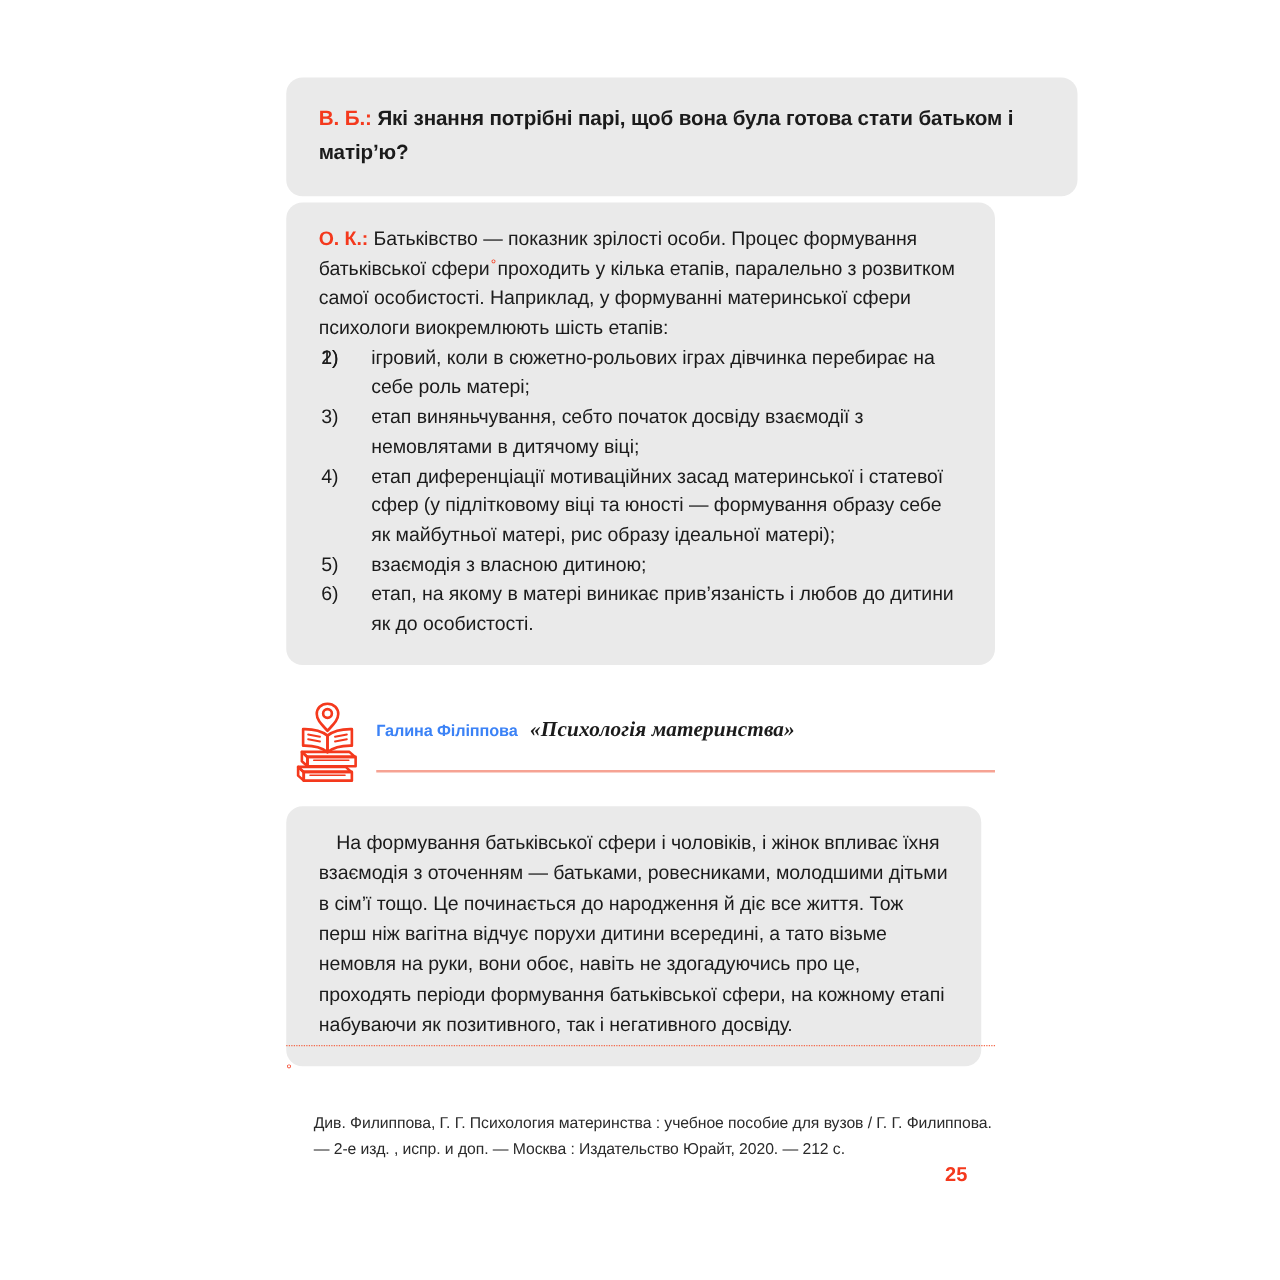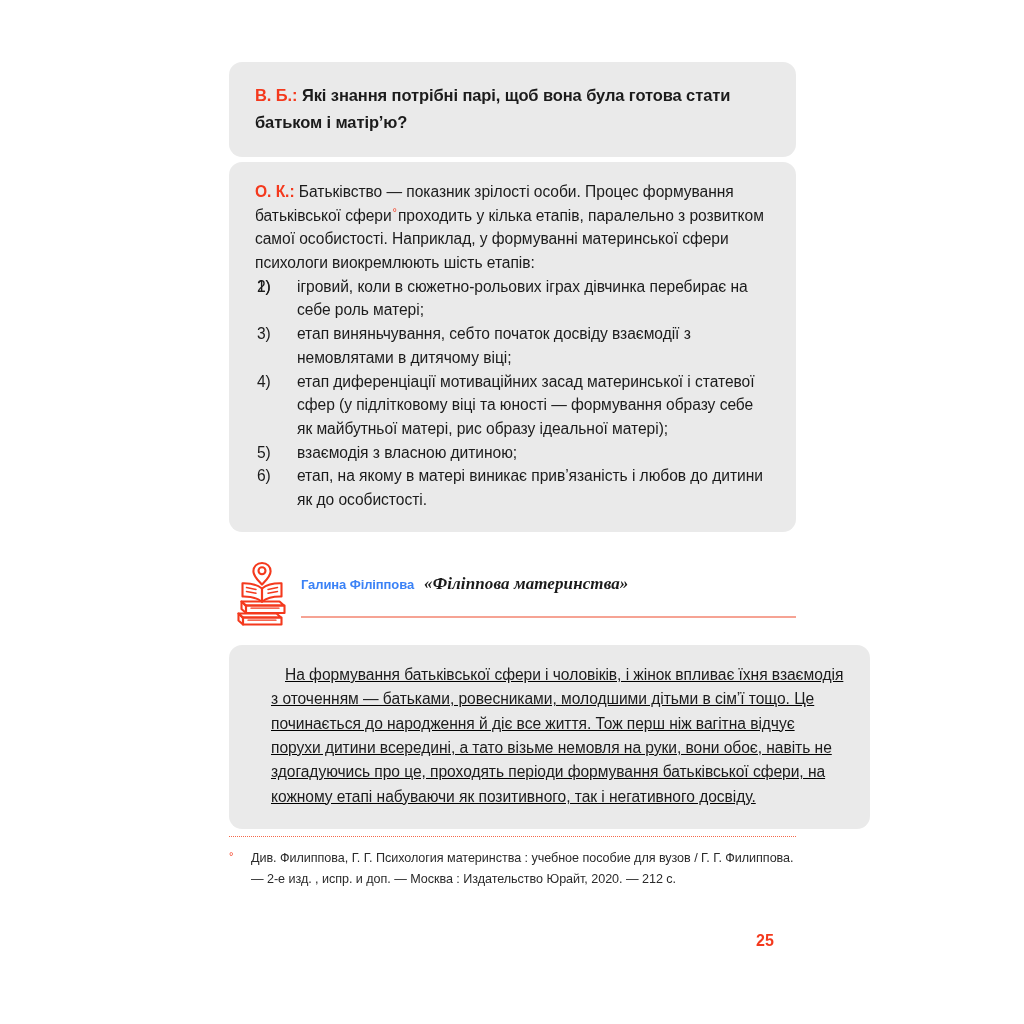--- a/index.html
+++ b/index.html
@@ -27,21 +27,21 @@
     position: absolute;
     background: #eaeaea;
     border-radius: 13px;
     box-sizing: border-box;
   }
 
   
   .q-block {
     left: 229px;
     top: 62px;
-    width: 567px;
+    width: 633px;
     padding: 20px 26px 22px 26px;
   }
   .q-text {
     font-size: 16.5px;
     font-weight: bold;
     line-height: 1.62;
     color: #1b1b1b;
     letter-spacing: -0.1px;
   }
   .speaker {
@@ -136,23 +136,22 @@
     top: 60px;
     width: 495px;
     height: 2px;
     background: #f6a394;
   }
 
   
   .quote-block {
     left: 229px;
     top: 645px;
-    width: 641px;
-    padding: 18px 24px 20px 42px;
-    text-decoration: underline;
+    width: 556px;
+    padding: 18px 24px 20px 26px;
   }
   .quote-text {
     font-size: 15.6px;
     line-height: 1.56;
     color: #1b1b1b;
     letter-spacing: -0.05px;
     text-indent: 14px;
   }
 
   
@@ -176,20 +175,21 @@
     top: 2px;
     color: #f4391d;
     font-size: 11px;
   }
   .fn-body {
     padding-left: 22px;
     font-size: 12.6px;
     line-height: 1.68;
     color: #2a2a2a;
     letter-spacing: -0.05px;
+    margin-top: 40px;
   }
 
   
   .page-num {
     position: absolute;
     left: 756px;
     top: 932px;
     width: 46px;
     text-align: left;
     font-size: 16px;
@@ -263,21 +263,21 @@
         <path d="M17 47.5 l38.5 0 0 7.5 -38.5 0 z"></path>
         <path d="M22 50.2 l28 0" stroke-width="1.3"></path>
 
         <path d="M9.5 55.5 l38 0 4.5 4 -38.5 0 z"></path>
         <path d="M9.5 55.5 l0 7 4.5 4 0 -7 z"></path>
         <path d="M14 59.5 l38.5 0 0 7 -38.5 0 z"></path>
         <path d="M19 62.2 l28 0" stroke-width="1.3"></path>
       </svg>
     </div>
     <div class="rec-line">
-      <span class="rec-name">Галина Філіппова</span><span class="rec-title">«Філіппова материнства»</span>
+      <span class="rec-name">Галина Філіппова</span><span class="rec-title">«Психологія материнства»</span>
     </div>
     <div class="rec-rule"></div>
   </div>
 
   <div class="block quote-block">
     <div class="quote-text">На формування батьківської сфери і чоловіків, і жінок впливає їхня взаємодія з оточенням — батьками, ровесниками, молодшими дітьми в сім’ї тощо. Це починається до народження й діє все життя. Тож перш ніж вагітна відчує порухи дитини всередині, а тато візьме немовля на руки, вони обоє, навіть не здогадуючись про це, проходять періоди формування батьківської сфери, на кожному етапі набуваючи як позитивного, так і негативного досвіду.</div>
   </div>
 
   <div class="fn-rule"></div>
   <div class="fn-wrap">

